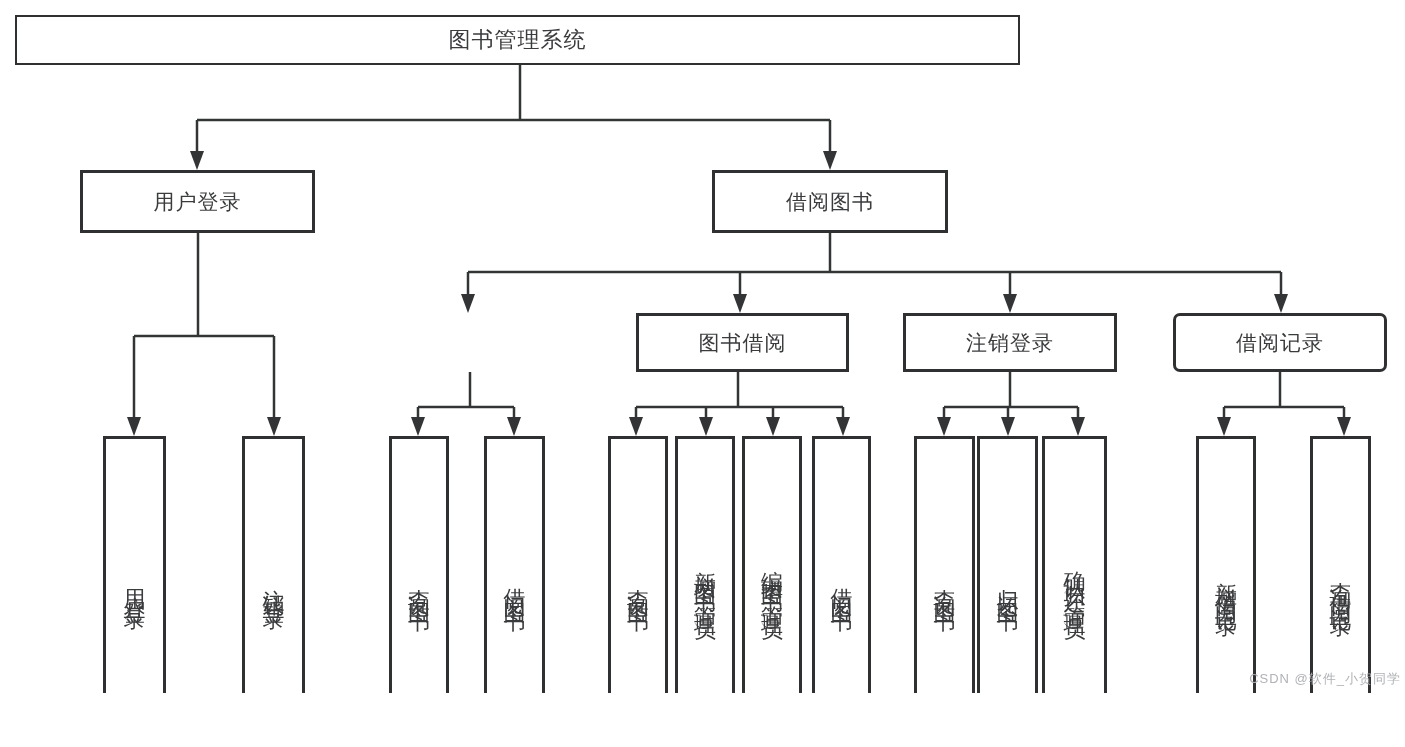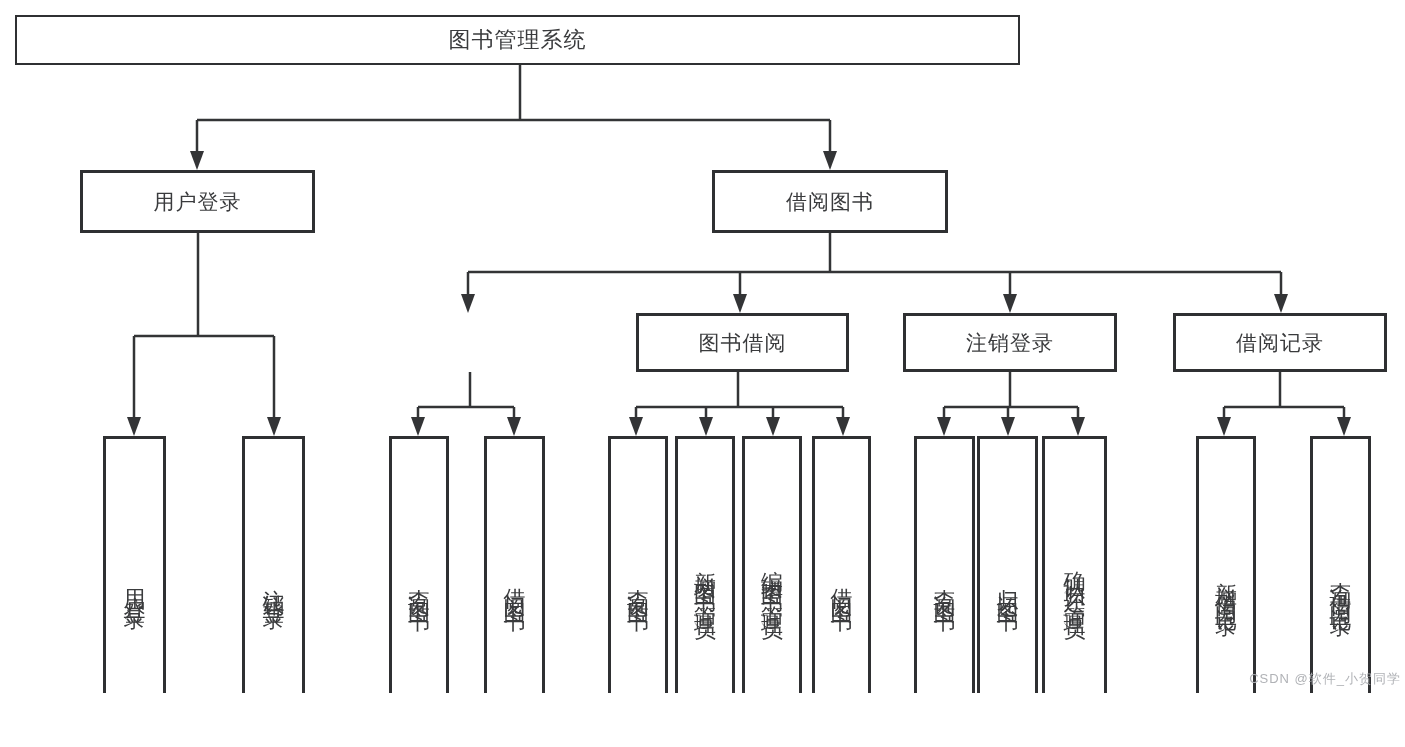--- a/index.html
+++ b/index.html
@@ -104,21 +104,21 @@
       <polygon points="1337,417 1351,417 1344,436"></polygon>
     </svg>
 
   <div class="hbox title" style="left:15px;top:15px;width:1005px;height:50px;">图书管理系统</div>
 
   <div class="hbox" style="left:80px;top:170px;width:235px;height:63px;">用户登录</div>
   <div class="hbox" style="left:712px;top:170px;width:236px;height:63px;">借阅图书</div>
 
   <div class="hbox" style="left:636px;top:313px;width:213px;height:59px;">图书借阅</div>
   <div class="hbox" style="left:903px;top:313px;width:214px;height:59px;">注销登录</div>
-  <div class="hbox" style="left:1173px;top:313px;width:214px;height:59px;">借阅记录</div>
+  <div class="hbox" style="left:1173px;top:313px;width:214px;height:59px;border-radius:7px;">借阅记录</div>
 
   <div class="leaf" style="left:103px;width:63px;">用户登录</div>
   <div class="leaf" style="left:242px;width:63px;">注销登录</div>
 
   <div class="leaf" style="left:389px;width:60px;">查询图书</div>
   <div class="leaf" style="left:484px;width:61px;">借阅图书</div>
 
   <div class="leaf" style="left:608px;width:60px;">查询图书</div>
   <div class="leaf" style="left:675px;width:60px;">新增图书（管理员）</div>
   <div class="leaf" style="left:742px;width:60px;">编辑图书（管理员）</div>

